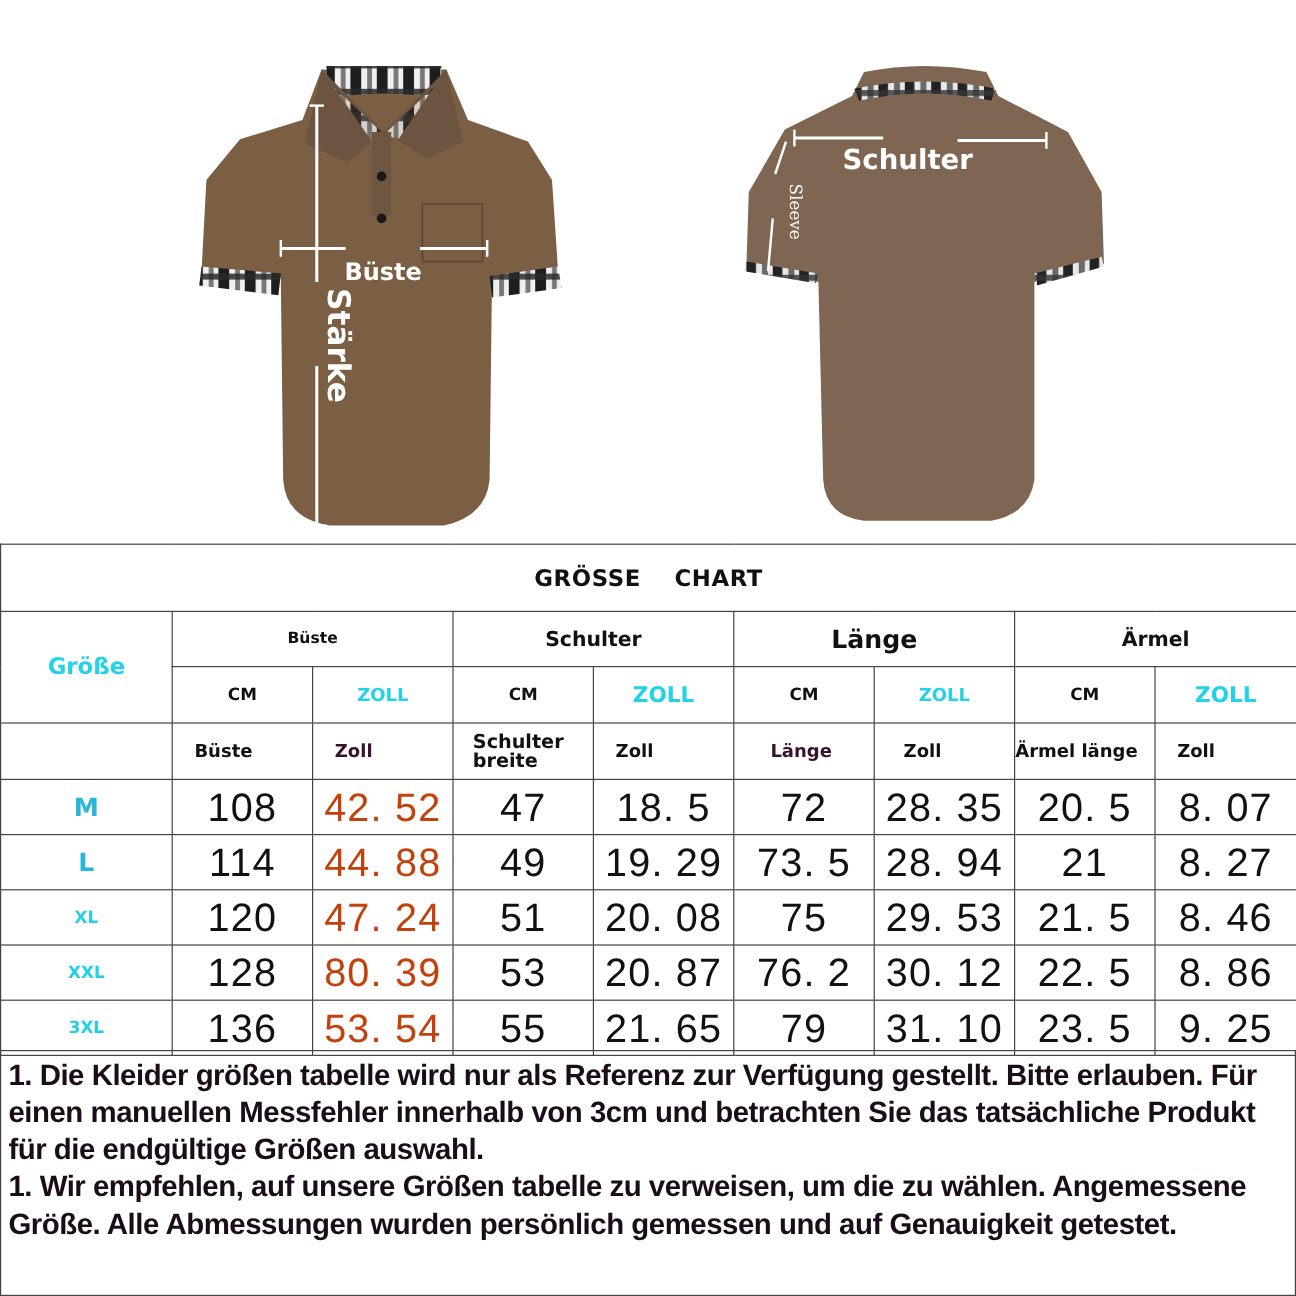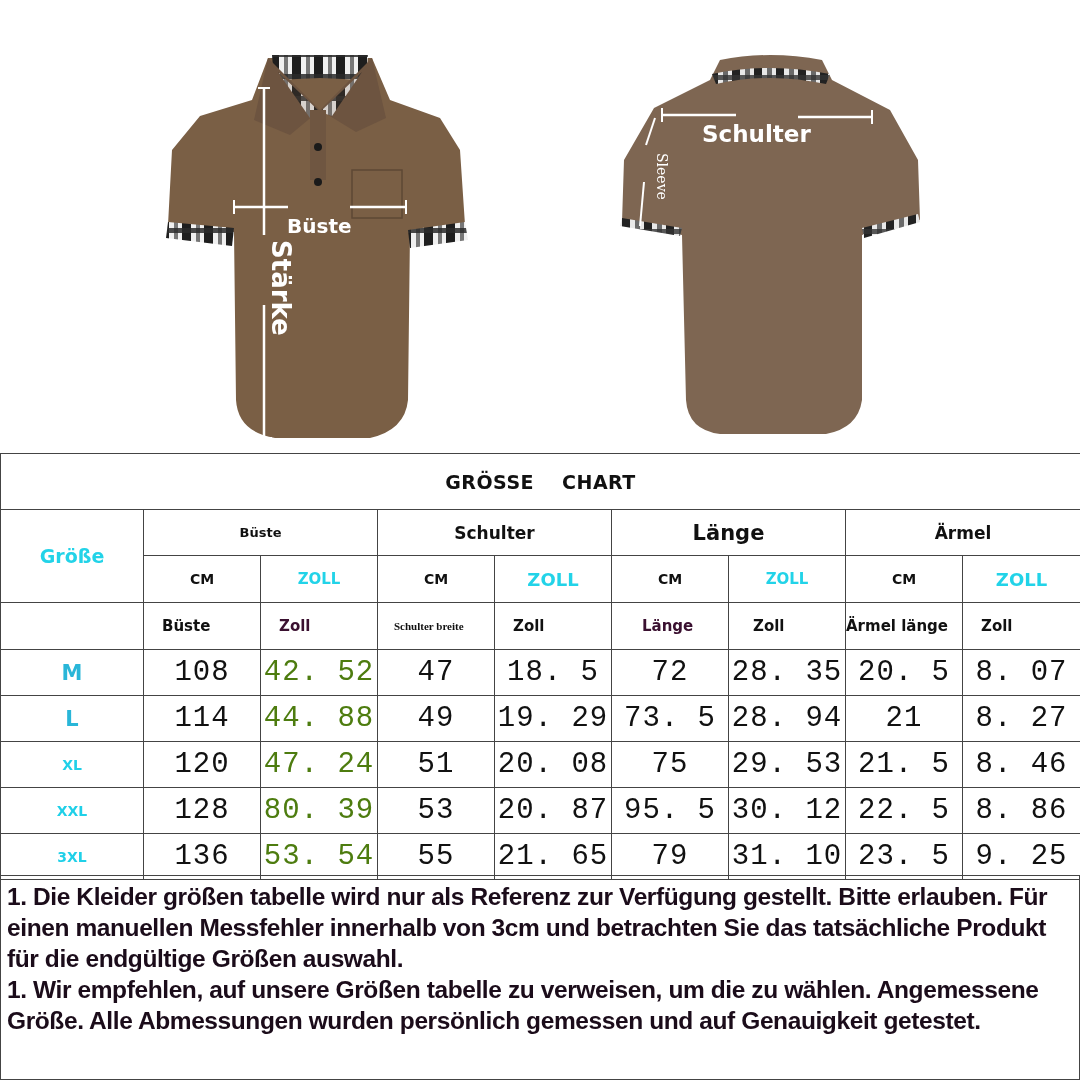--- a/index.html
+++ b/index.html
@@ -34,28 +34,28 @@
 
   .groesse { color: #22d3e8; font-weight: bold; font-size: 19px; }
   .grp { font-weight: bold; font-size: 17px; }
   .grp.small { font-size: 13px; }
   .grp.big { font-size: 21px; }
   .unit-cm { font-weight: bold; font-size: 14px; }
   .unit-zoll { color: #22d3e8; font-weight: bold; font-size: 15px; }
   .unit-zoll.big { font-size: 18px; }
   .sub { font-weight: bold; font-size: 15px; text-align: left !important; padding-left: 18px !important; }
   .sub.center { text-align: left; padding-left: 0 !important; margin-left: 39px; }
-  .sub.two { font-size: 11px; line-height: 16px; font-family: Liberation Serif, serif; }
+  .sub.two { font-size: 16px; line-height: 16px; }
   .sub.dark { color: #3a1030; }
 
   .size-lbl { color: #29b6d8; font-weight: bold; }
   .size-lbl.s1 { font-size: 21px; }
   .size-lbl.s2 { font-size: 14px; color: #1fd0e8; }
-  .num { font-family: Liberation Mono, monospace; font-size: 29px; color: #111; letter-spacing: 1px; }
-  .num.blue { color: #4d7c0f; }
+  .num { font-family: Liberation Sans, sans-serif; font-size: 33px; color: #111; letter-spacing: 1px; }
+  .num.blue { color: #c2410c; }
 
   .notes {
     position: absolute; left: 0; top: 875px; width: 1080px; height: 205px;
     border: 1.5px solid #444; padding: 5px 6px 0 6px;
     font-family: Liberation Sans, sans-serif; font-weight: bold;
     font-size: 24.5px; line-height: 31px; color: #1b0c1a;
     letter-spacing: -0.4px;
   }
   .notes p { margin: 0; }
 </style>
@@ -207,21 +207,21 @@
     <td class="num">29. 53</td>
     <td class="num">21. 5</td>
     <td class="num">8. 46</td>
   </tr>
   <tr class="data-row">
     <td class="size-lbl s2">XXL</td>
     <td class="num">128</td>
     <td class="num blue">80. 39</td>
     <td class="num">53</td>
     <td class="num">20. 87</td>
-    <td class="num">95. 5</td>
+    <td class="num">76. 2</td>
     <td class="num">30. 12</td>
     <td class="num">22. 5</td>
     <td class="num">8. 86</td>
   </tr>
   <tr class="data-row">
     <td class="size-lbl s2">3XL</td>
     <td class="num">136</td>
     <td class="num blue">53. 54</td>
     <td class="num">55</td>
     <td class="num">21. 65</td>

